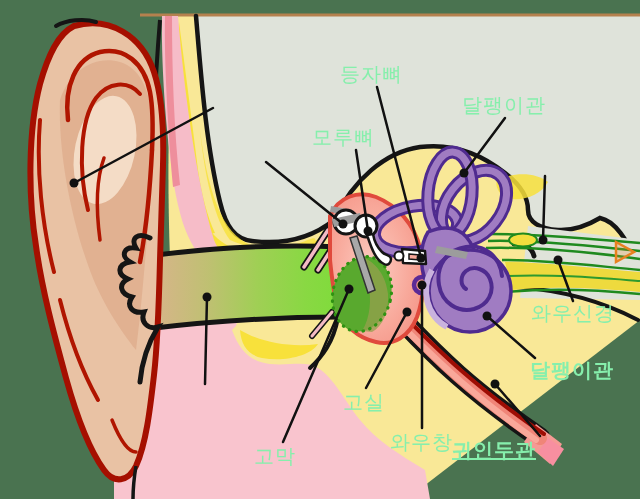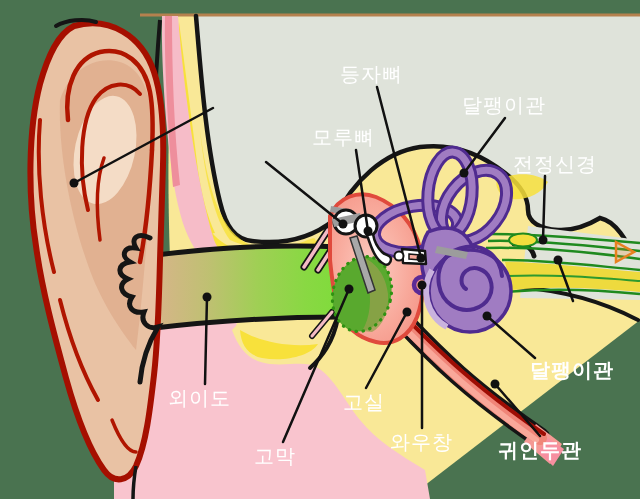--- a/index.html
+++ b/index.html
@@ -1,22 +1,22 @@
 <!DOCTYPE html>
 <html><head>
 <meta charset="utf-8">
 <style>
   html,body{margin:0;padding:0;background:#4a7350;}
   .stage{position:relative;width:640px;height:499px;overflow:hidden;
          font-family:"DejaVu Sans",sans-serif;}
   .stage svg{position:absolute;left:0;top:0;}
-  .lbl{position:absolute;font-size:20px;letter-spacing:1px;color:#ffffff;
+  .lbl{position:absolute;font-size:20px;letter-spacing:1px;color:#86efac;
        white-space:nowrap;line-height:24px;}
   .b{font-weight:700;text-align:right;}
-  .ctr{text-align:center;}
+  .ctr{text-align:left;text-decoration:underline;}
 </style>
 </head>
 <body>
 
 <div class="stage">
 <svg width="640" height="499" viewBox="0 0 640 499">
   <defs>
     <linearGradient id="gCanal" x1="0" y1="0" x2="1" y2="0">
       <stop offset="0" stop-color="#d9b48c"></stop>
       <stop offset="0.3" stop-color="#bfc072"></stop>
@@ -220,22 +220,21 @@
         <circle cx="349" cy="289" r="4.5"></circle>
     <circle cx="407" cy="312" r="4.5"></circle>
         <circle cx="422" cy="285" r="4.5"></circle>
     <circle cx="495" cy="384" r="4.5"></circle>
   </g>
 </svg>
 
 <div class="lbl" style="left:312px;top:125px">모루뼈</div>
 <div class="lbl" style="left:340px;top:62px">등자뼈</div>
 <div class="lbl" style="left:462px;top:93px">달팽이관</div>
-<div class="lbl" style="left:513px;top:152px">전정신경</div>
+<div class="lbl" style="left:531px;top:301px">와우신경</div>
 <div class="lbl b" style="left:530px;top:358px">달팽이관</div>
-<div class="lbl" style="left:168px;top:386px">외이도</div>
 <div class="lbl" style="left:254px;top:444px">고막</div>
 <div class="lbl" style="left:343px;top:390px">고실</div>
 <div class="lbl" style="left:390px;top:430px">와우창</div>
 <div class="lbl b ctr" style="left:452px;top:438px;width:176px">
   <span>귀인두관</span><br>
 </div>
 </div>
 
 </body></html>

